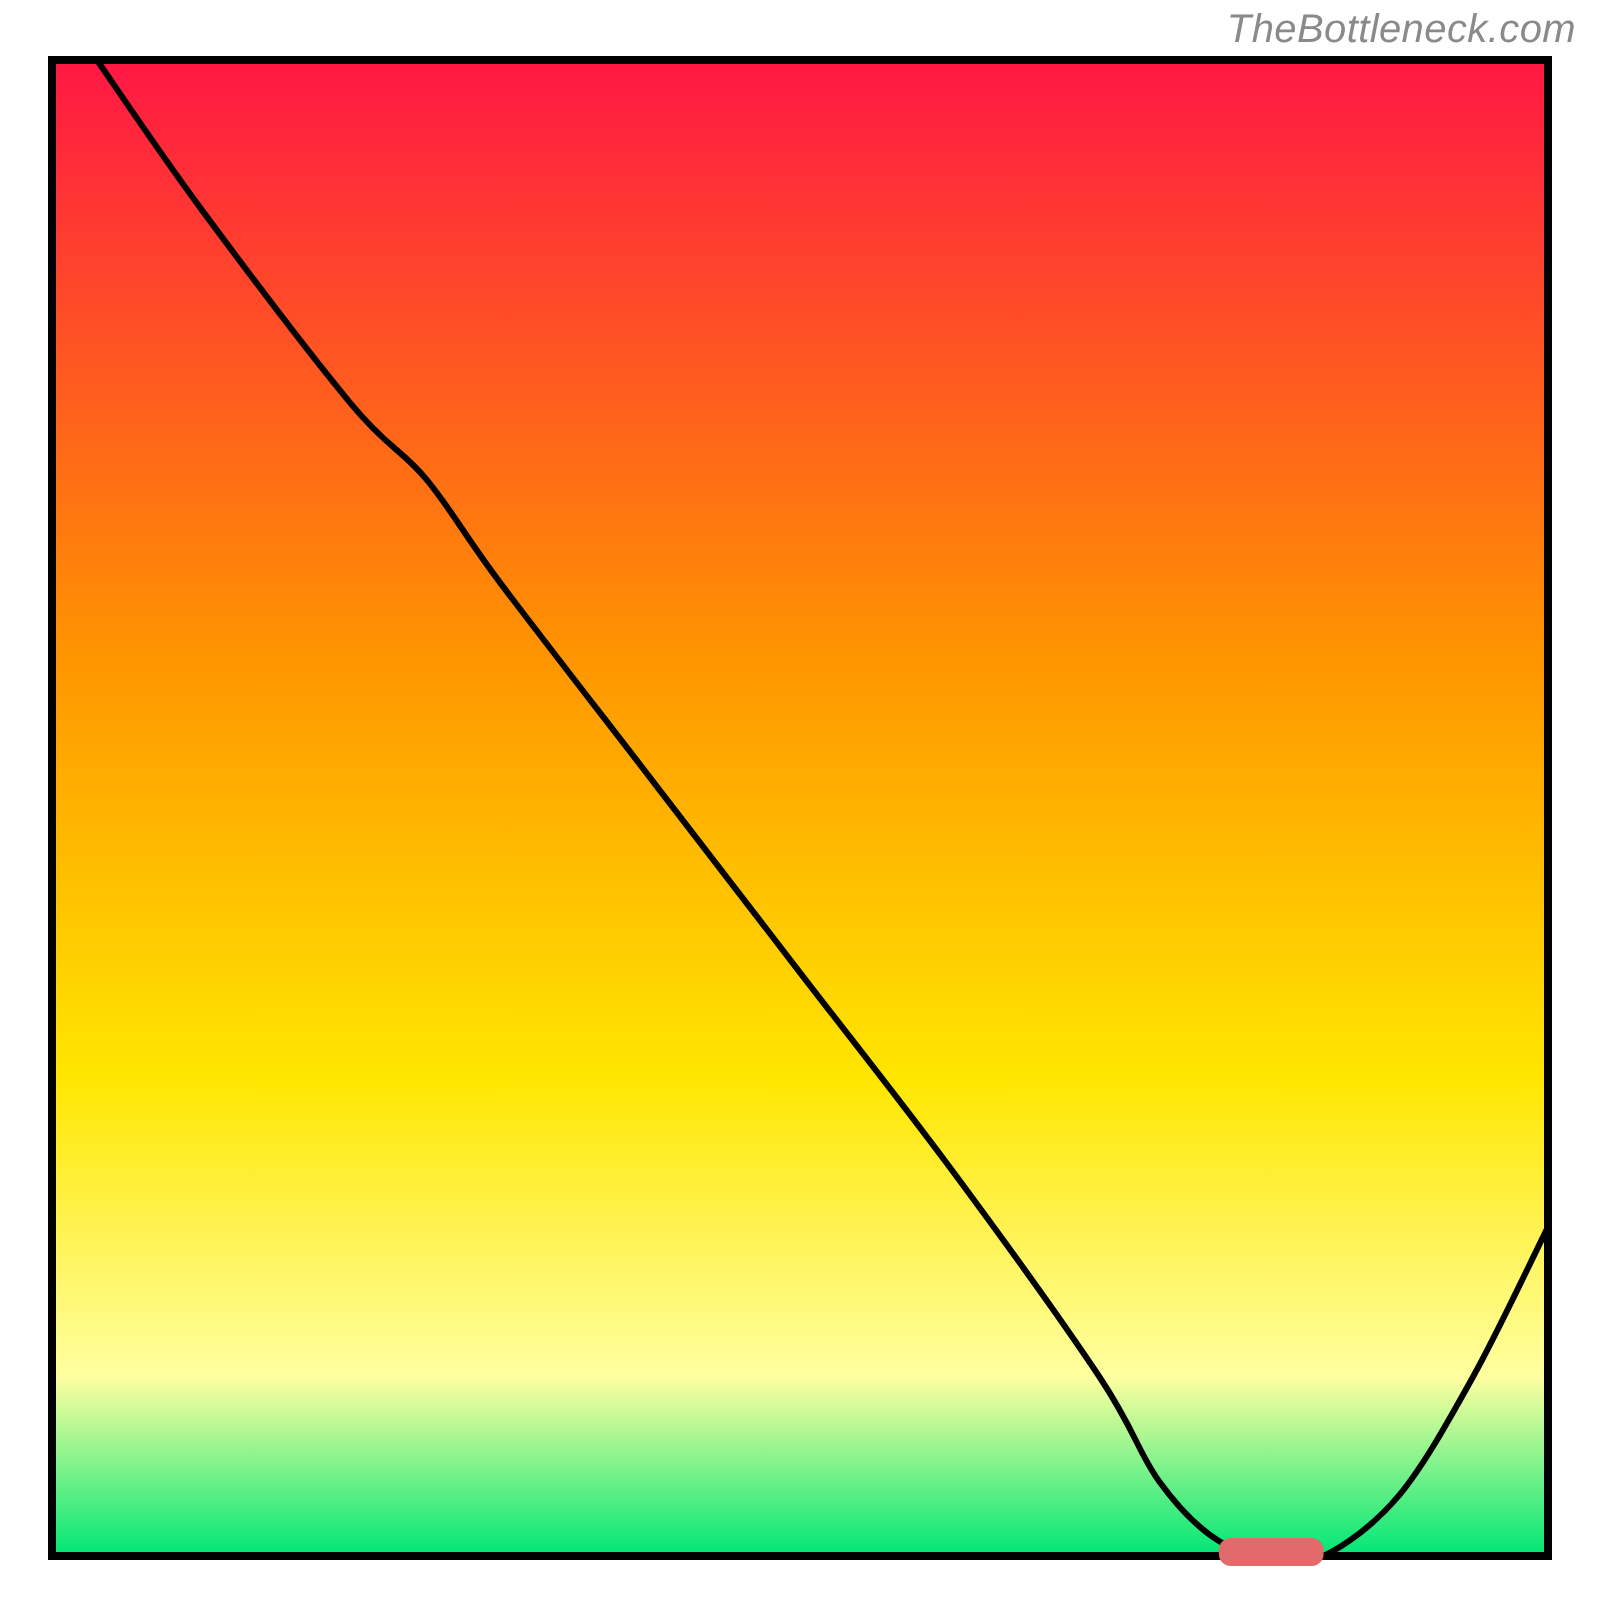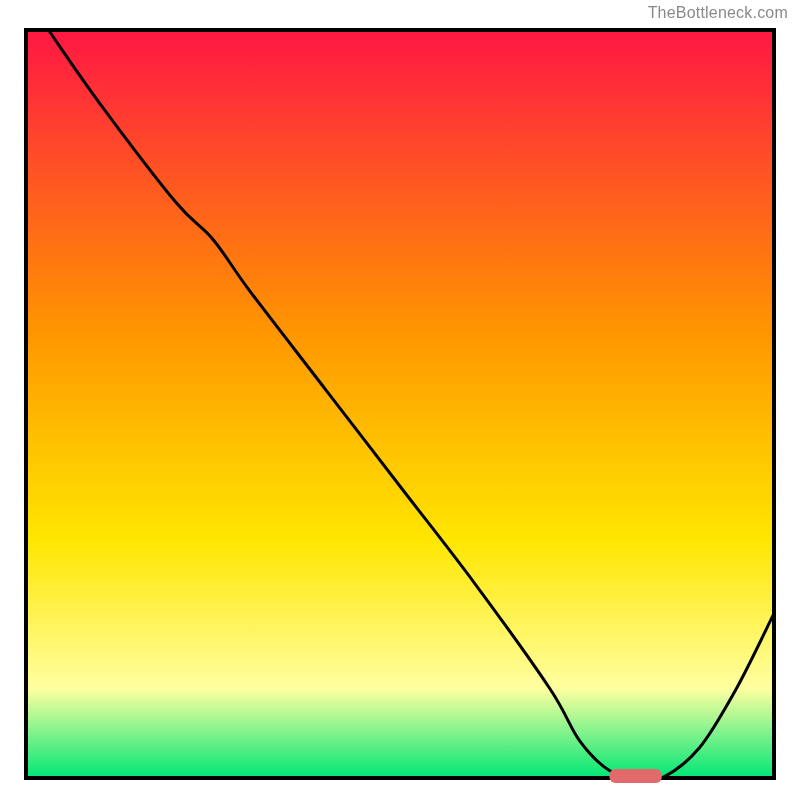--- a/index.html
+++ b/index.html
@@ -12,25 +12,26 @@
   }
   .stage {
     position: relative;
     width: 800px;
     height: 800px;
   }
   .watermark {
     position: absolute;
     top: 4px;
     right: 12px;
-    font-size: 16px;
+    font-size: 20px;
     color: #8a8a8a;
     font-weight: 400;
     letter-spacing: 0.2px;
     z-index: 10;
+    font-style: italic;
   }
   svg.chart {
     position: absolute;
     left: 0;
     top: 0;
     width: 800px;
     height: 800px;
     display: block;
   }
 </style>

